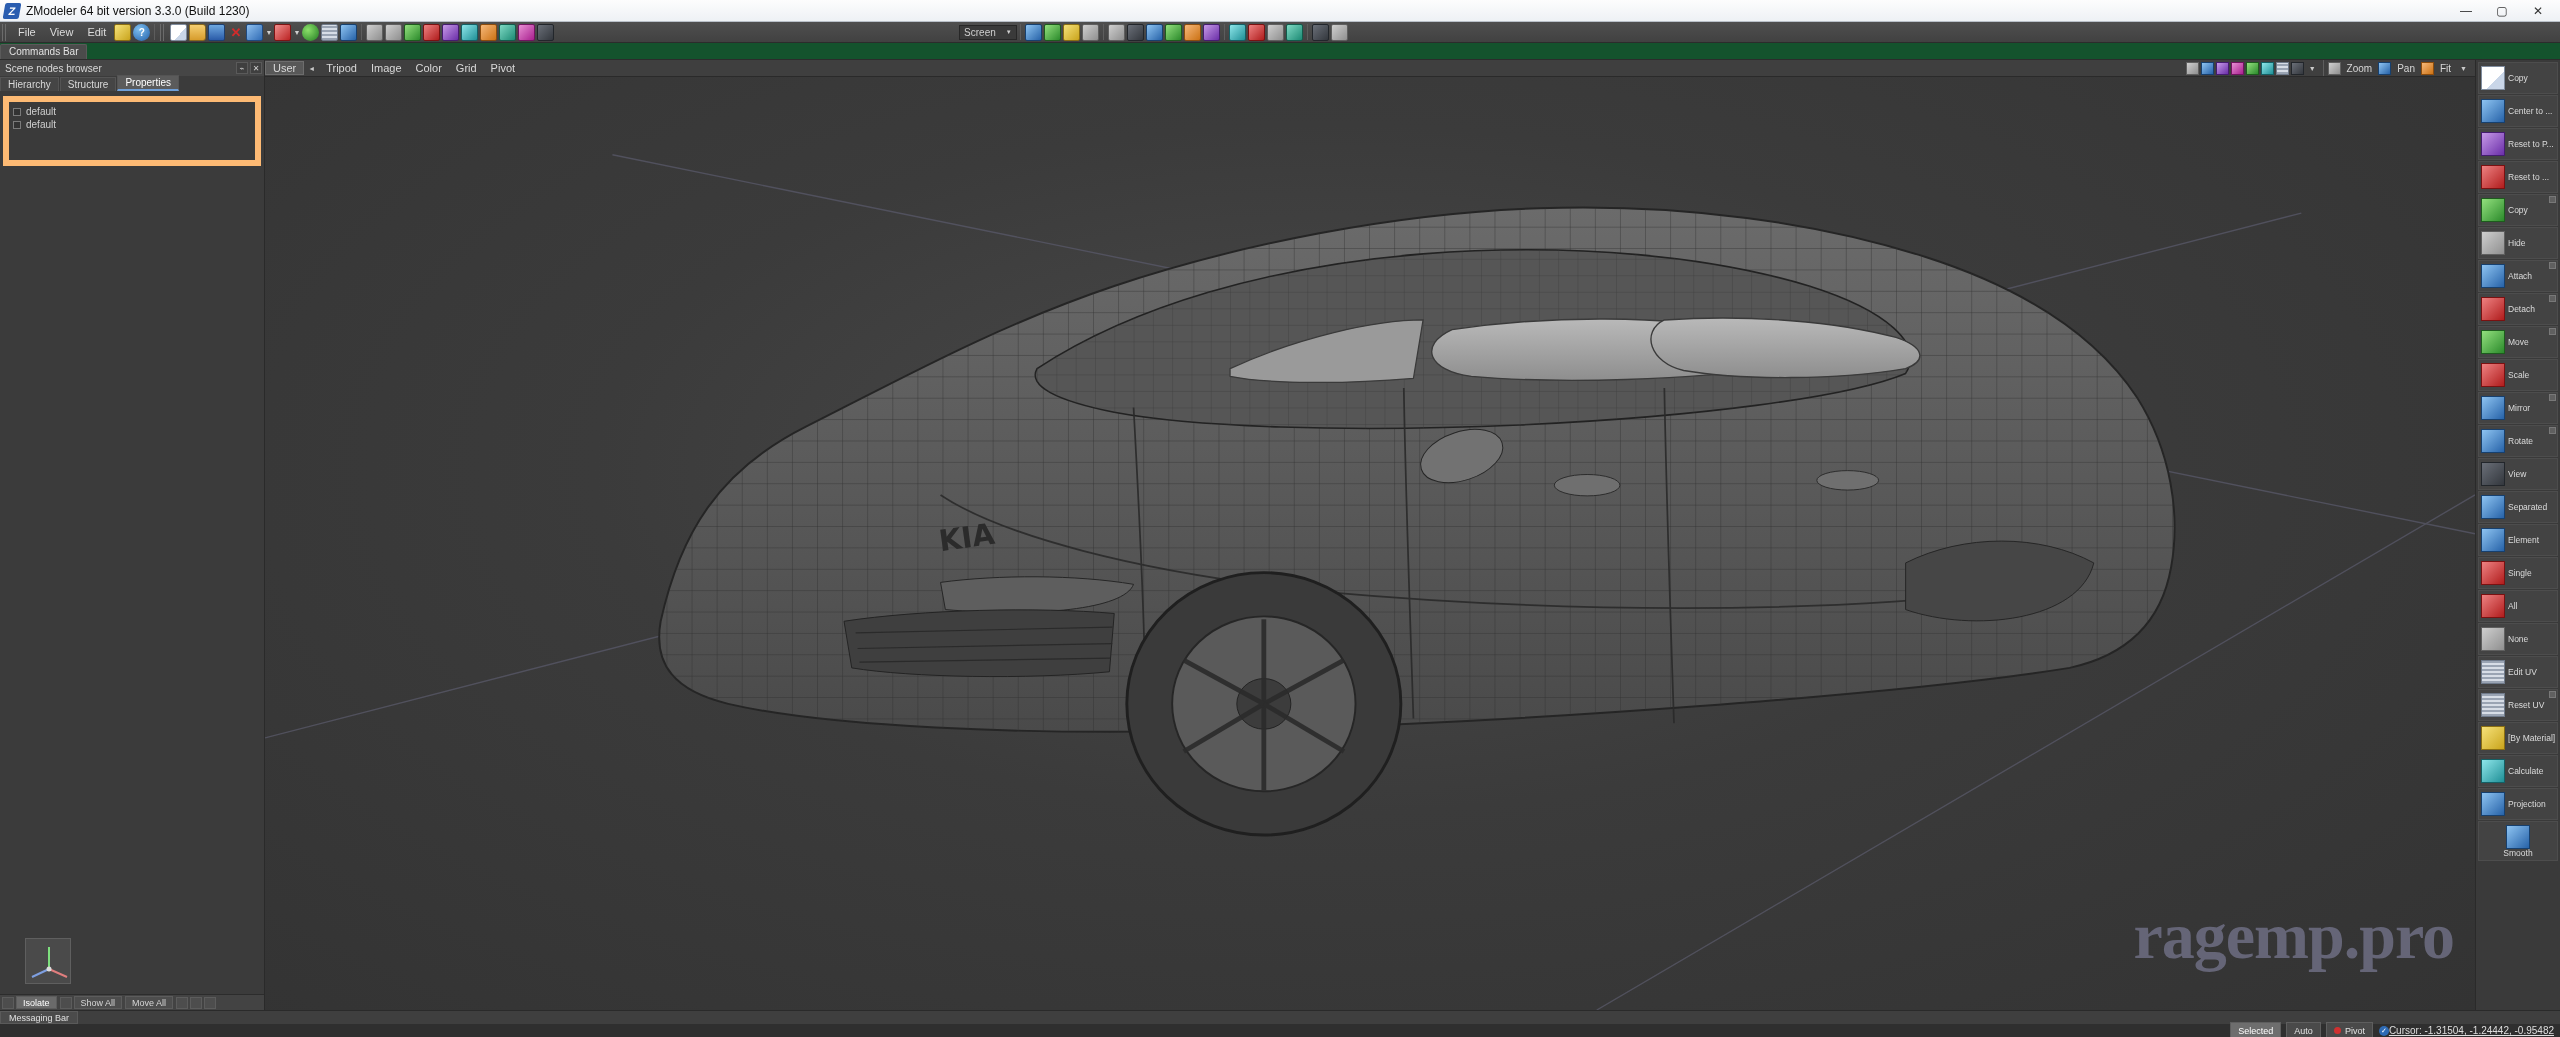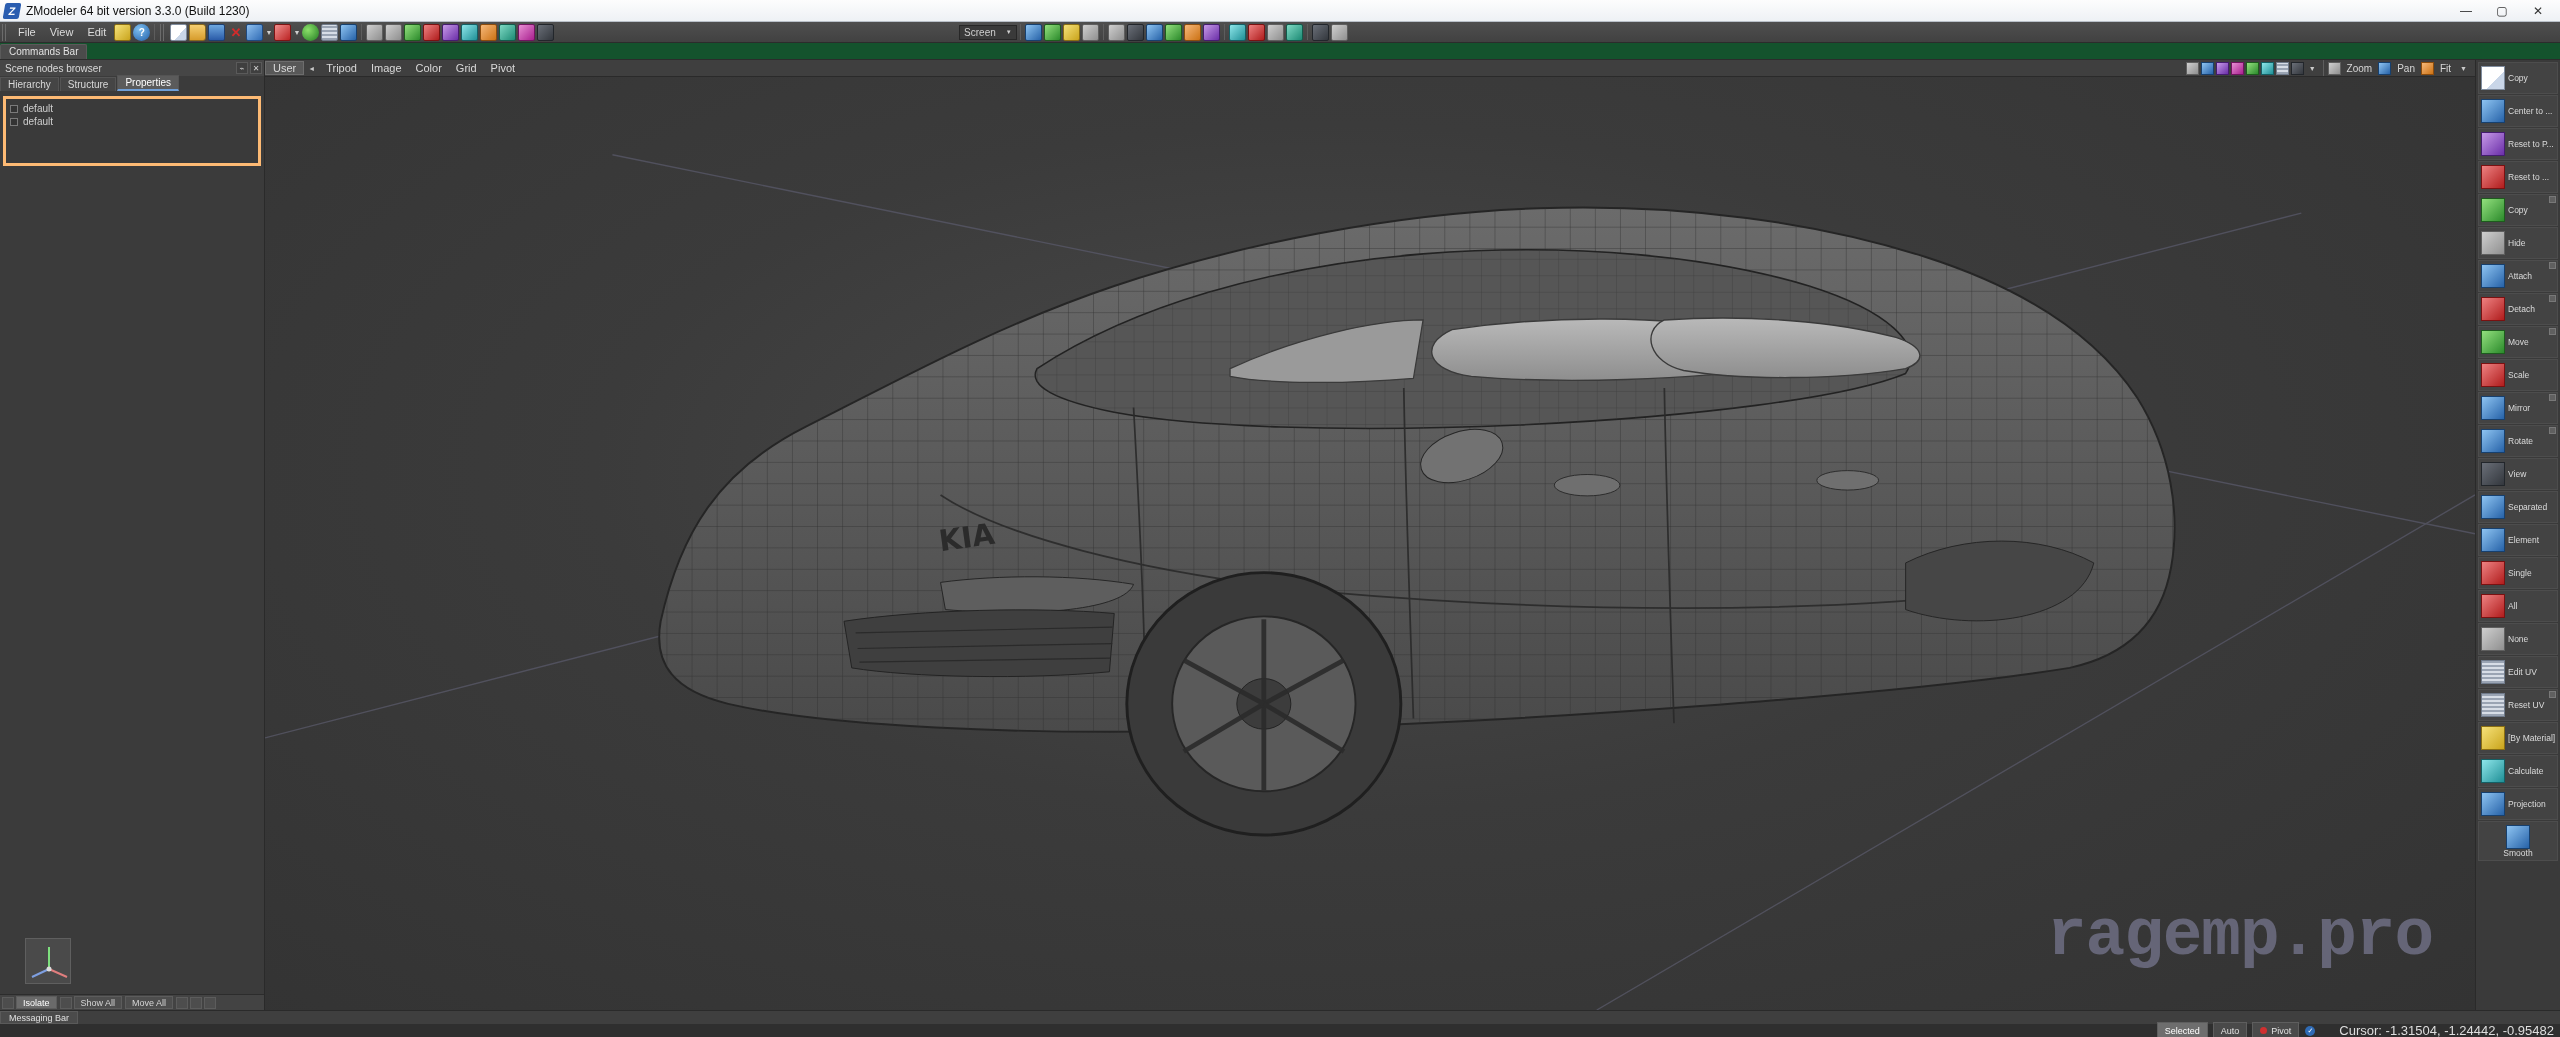--- a/index.html
+++ b/index.html
@@ -82,21 +82,21 @@
   .tabrow .t.active{ background:#5b5b5b; border-bottom:2px solid #6f9fd8; color:#ffffff; }
   #proppanel{ margin:2px 3px 0 3px; background:#3f3f3f; border:1px solid #555;
     height:315px; display:flex; flex-direction:column; }
   .colhead{ height:14px; display:flex; background:#4a4a4a; border-bottom:1px solid #565656; }
   .colhead div{ font-size:10px; color:#dcdcdc; padding-left:5px; }
   .colhead .c1{ width:110px; border-right:1px solid #565656; }
   .propbody{ flex:1; background:#3d3d3d; }
   .progwrap{ margin:2px 4px; height:9px; background:#2f2f2f; border:1px solid #5a5a5a; }
   .applybtn{ margin:3px auto 3px auto; width:60px; height:13px; font-size:9px; color:#bdbdbd;
     background:#454545; border:1px solid #5a5a5a; display:flex; align-items:center; justify-content:center; }
-  #layerpanel{ margin:5px 3px 0 3px; background:#3a3a3a; border:3px solid #fdba74; height:70px; padding:3px 0 0 4px; }
+  #layerpanel{ margin:5px 3px 0 3px; background:#3a3a3a; border:6px solid #fdba74; height:70px; padding:3px 0 0 4px; }
   .layerrow{ display:flex; align-items:center; font-size:10px; color:#cfcfcf; height:13px; }
   .layerrow .chk{ width:8px;height:8px;border:1px solid #7a7a7a;background:#333;margin-right:5px; }
   #leftfill{ flex:1; background:#3b3b3b; position:relative; }
   #axisgizmo{ position:absolute; left:25px; bottom:10px; width:46px; height:46px;
     background:#4a4a4a; border:1px solid #5f5f5f; }
   #leftbottombar{ height:16px; background:#434343; border-top:1px solid #2c2c2c;
     display:flex; align-items:center; padding-left:2px; }
   #leftbottombar .lb{ font-size:9px; color:#d5d5d5; padding:0 6px; background:#4d4d4d;
     border:1px solid #5c5c5c; height:13px; display:flex; align-items:center; margin-right:3px;}
   #leftbottombar .lb.sel{ background:#6a6a6a; color:#fff; }
@@ -107,22 +107,22 @@
   #viewhdr{ height:17px; background:#3f3f3f; border-bottom:1px solid #2a2a2a;
     display:flex; align-items:center; }
   #viewhdr .vm{ font-size:11px; color:#d9d9d9; padding:0 7px; }
   #viewhdr .vm.sel{ background:#585858; border:1px solid #6d6d6d; }
   #viewhdr .vcaret{ font-size:7px;color:#c9c9c9;padding:0 4px; }
   #viewhdr .right{ margin-left:auto; display:flex; align-items:center; padding-right:4px; }
   #viewhdr .ibtn{ width:13px;height:13px;margin:0 1px; }
   #viewhdr .lbl{ font-size:10px;color:#d6d6d6;padding:0 5px; }
   #viewport{ flex:1; position:relative; overflow:hidden;
     background:radial-gradient(ellipse at 48% 42%, #4a4a4a 0%, #3b3b3b 45%, #333333 100%); }
-  #watermark{ position:absolute; right:42px; bottom:36px; font-size:66px; font-weight:bold;
-    color:#6e6e83; opacity:.85; letter-spacing:-1px; font-family:Liberation Mono, monospace; }
+  #watermark{ position:absolute; right:21px; bottom:36px; font-size:66px; font-weight:bold;
+    color:#6e6e83; opacity:.85; letter-spacing:-1px; font-family:Liberation Serif, serif; }
 
   
   #rightdock{ width:85px; background:#3a3a3a; border-left:1px solid #2a2a2a;
     display:flex; flex-direction:column; padding-top:2px; overflow:hidden; }
   .rbtn{ height:32px; display:flex; align-items:center; border:1px solid #4d4d4d;
     background:#434343; margin:0 2px 1px 2px; position:relative; }
   .rico{ width:24px;height:24px;margin:0 3px 0 2px; flex:none; }
   .rlbl{ font-size:8.5px; color:#dcdcdc; line-height:1.05; }
   .rexp{ position:absolute; right:1px; top:1px; width:7px;height:7px;
     background:#606060; border:1px solid #787878; }
@@ -134,21 +134,21 @@
   #msgbar .tab{ font-size:9px; background:#4b4b4b; border:1px solid #5a5a5a; padding:0 8px;
     color:#e0e0e0; height:13px; display:flex; align-items:center; }
   #statusbar{ height:13px; background:#2f2f2f; display:flex; align-items:center;
     justify-content:flex-end; padding-right:6px; }
   #statusbar .sb{ font-size:9px; color:#e2e2e2; margin-left:5px; padding:0 7px; height:17px;
     display:flex; align-items:center; background:#4a4a4a; border:1px solid #5e5e5e; }
   #statusbar .sb.sel{ background:#6e6e6e; color:#fff; }
   #statusbar .dot{ width:7px;height:7px;border-radius:50%;background:#d03030;margin-right:4px; }
   #statusbar .chk{ width:10px;height:10px;border-radius:50%;background:#2f6bb5;color:#fff;
     font-size:7px;display:flex;align-items:center;justify-content:center;margin-left:6px;}
-  #statusbar .cur{ font-size:13px; color:#dedede; margin-left:24px; }
+  #statusbar .cur{ font-size:10px; color:#dedede; margin-left:0;text-decoration:underline; }
 </style>
 </head>
 <body>
 
 <div id="titlebar">
   <div class="tb-icon">Z</div>
   <div class="tb-text">ZModeler 64 bit version 3.3.0 (Build 1230)</div>
   <div class="tb-btns">
     <div>—</div>
     <div>▢</div>

